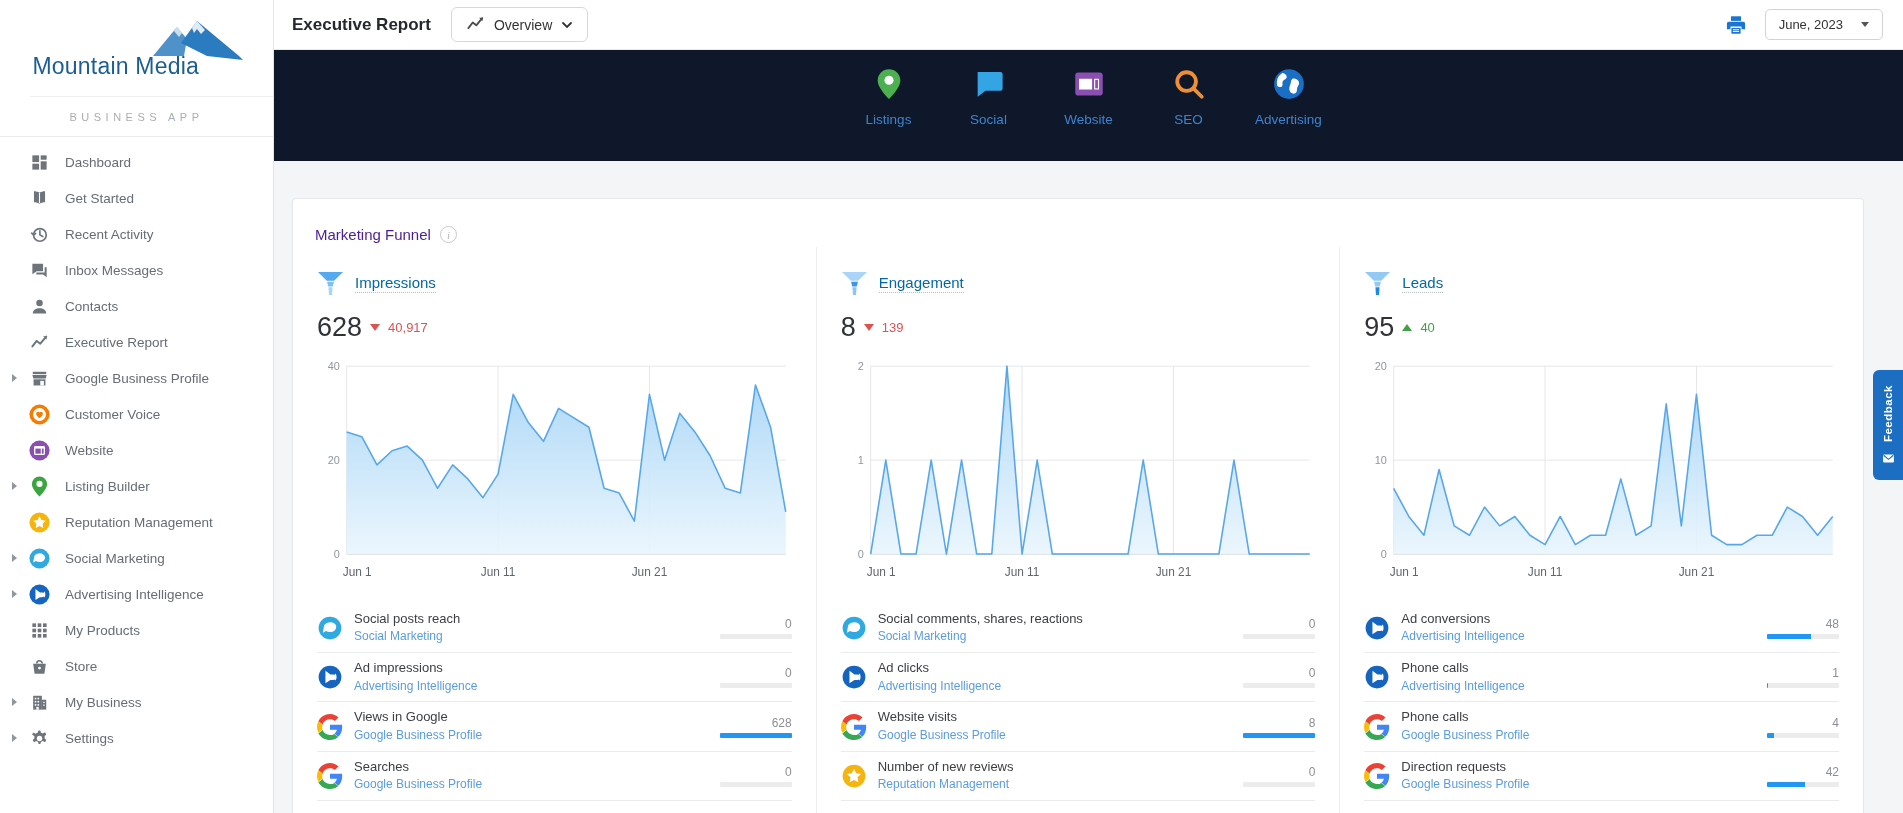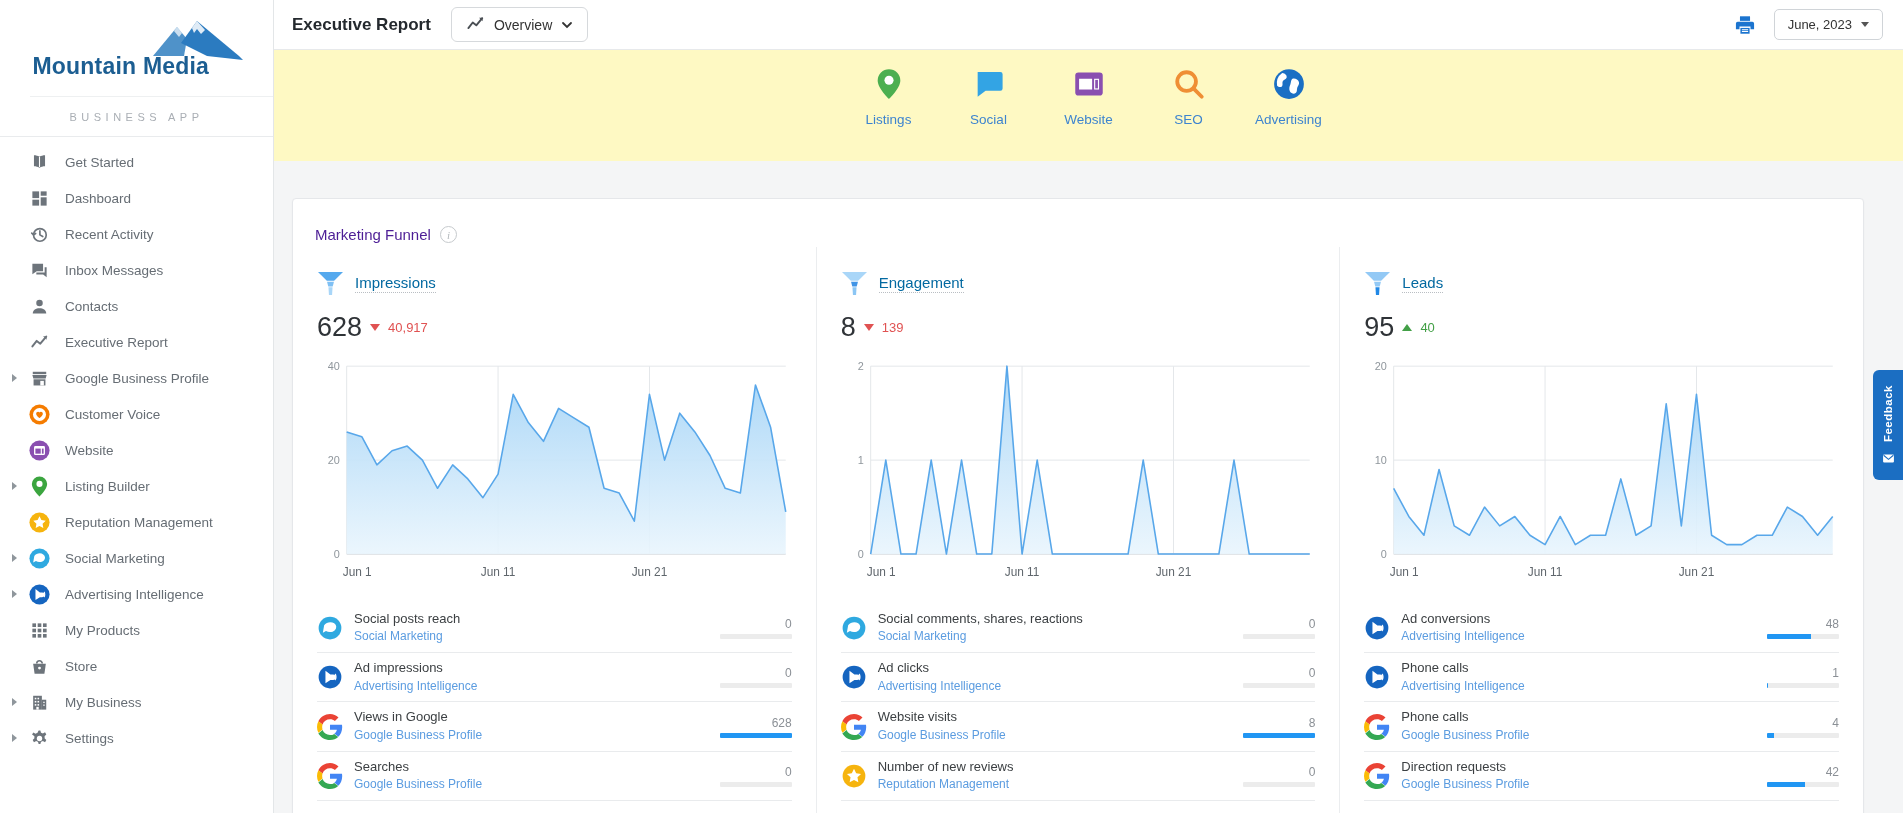--- a/index.html
+++ b/index.html
@@ -3,45 +3,45 @@
 <meta charset="utf-8">
 <style>
   *{box-sizing:border-box}
   html,body{margin:0;padding:0}
   body{width:1903px;height:813px;font-family:"Liberation Sans",sans-serif;background:#f4f5f6;overflow:hidden}
   a{text-decoration:none}
   
   .sidebar{position:fixed;left:0;top:0;bottom:0;width:274px;background:#fff;border-right:1px solid #e3e6e8;z-index:5}
   .logo{position:relative;margin:24px auto 0;width:212px;height:60px}
   .logo-mtn{position:absolute;right:0;top:-6px}
-  .logo-text{position:absolute;left:2px;bottom:4px;font-size:23px;color:#1c5e92;font-weight:700;letter-spacing:.2px}
+  .logo-text{position:absolute;left:2px;bottom:4px;font-size:23px;color:#1c5e92;font-weight:400;letter-spacing:.2px}
   .sep1{border-top:1px solid #eef0f1;margin:12px 0 0 30px}
   .applabel{text-align:center;font-size:11px;letter-spacing:4.5px;color:#a9aeb4;padding:14px 0 13px}
   .sep2{border-top:1px solid #e9ebed}
   .snav{padding-top:7px}
   .sitem{display:flex;align-items:center;height:36px;padding-left:8px;cursor:pointer;color:#666d74}
   .chev{width:13px;flex:0 0 13px;display:flex;justify-content:center}
   .chev i{width:0;height:0;border-top:4px solid transparent;border-bottom:4px solid transparent;border-left:5px solid #8f969c}
   .sic{width:23px;height:23px;flex:0 0 23px;margin-left:7px;color:#6d747b;display:flex;align-items:center;justify-content:center}
   .sic svg{width:19px;height:19px}
   .sic.app svg{width:23px;height:23px}
   .slabel{margin-left:14px;font-size:13.5px;white-space:nowrap}
   
   .main{margin-left:274px}
   .topbar{height:50px;background:#fff;border-bottom:1px solid #e7e9eb;display:flex;align-items:center;padding:0 20px 0 18px}
   .tb-title{font-size:17px;font-weight:700;color:#24292e;margin-right:20px}
   .tb-select{display:flex;align-items:center;gap:9px;border:1px solid #d6d9dc;border-radius:6px;height:35px;padding:0 14px;background:#fff;cursor:pointer}
   .tb-select .lbl{font-size:14px;color:#333}
   .tb-right{margin-left:auto;display:flex;align-items:center;gap:18px}
   .printbtn{cursor:pointer;display:flex}
   .printbtn svg{width:22px;height:22px}
-  .datebtn{border:1px solid #d0d4d8;border-radius:5px;height:31px;padding:0 13px;display:flex;align-items:center;gap:9px;font-size:13px;color:#333;background:#fff;cursor:pointer}
+  .datebtn{border:1px solid #d0d4d8;border-radius:5px;height:31px;padding:0 13px;display:flex;align-items:center;gap:18px;font-size:13px;color:#333;background:#fff;cursor:pointer}
   .caret{width:0;height:0;border-left:4px solid transparent;border-right:4px solid transparent;border-top:5px solid #555}
   
-  .iconrow{height:111px;background:#fef9c3;display:flex;justify-content:center;gap:14px;padding-top:13px}
+  .iconrow{height:111px;background:#0f172a;display:flex;justify-content:center;gap:14px;padding-top:13px}
   .navitem{width:86px;text-align:center;cursor:pointer;padding-top:4px}
   .navitem .nicon svg{width:34px;height:34px}
   .navitem .nlabel{display:block;margin-top:7px;font-size:13.5px;color:#3d84cf}
   
   .content{padding:37px 0 0 18px}
   .card{width:1572px;background:#fff;border:1px solid #e5e7ea;border-radius:4px;box-shadow:0 1px 2px rgba(0,0,0,.04);padding-bottom:6px}
   .card-head{display:flex;align-items:center;gap:9px;padding:27px 22px 4px}
   .ch-title{font-size:15px;color:#4c1d95}
   .info{width:17px;height:17px;border:1.5px solid #c6cacd;border-radius:50%;color:#b3b8bc;font-size:11px;display:inline-flex;align-items:center;justify-content:center;font-style:italic;font-family:"Liberation Serif",serif}
   .fcols{display:flex}
@@ -87,38 +87,38 @@
     </span>
     <span class="logo-text">Mountain Media</span>
   </div>
   <div class="sep1"></div>
   <div class="applabel">BUSINESS APP</div>
   <div class="sep2"></div>
   <div class="snav" id="sidebar-list">
       <div class="sitem">
         <span class="chev"></span>
         <span class="sic">
-          <svg viewBox="0 0 24 24">
-            <path fill="currentColor" d="M12 4.8C10 3.4 7.6 2.8 5 2.8v14c2.6 0 5 .6 7 2 2-1.4 4.4-2 7-2v-14c-2.6 0-5 .6-7 2z"></path>
-            <path stroke="#fff" stroke-width="1.4" d="M12 5v13"></path>
-          </svg>
-        </span>
-        <span class="slabel">Get Started</span>
-      </div>
-      <div class="sitem">
-        <span class="chev"></span>
-        <span class="sic">
           <svg viewBox="0 0 24 24" fill="currentColor">
             <rect x="3" y="3" width="8.5" height="8.5"></rect>
             <rect x="13.5" y="3" width="7.5" height="5.5"></rect>
             <rect x="3" y="13.5" width="8.5" height="7.5"></rect>
             <rect x="13.5" y="10.5" width="7.5" height="10.5"></rect>
           </svg>
         </span>
         <span class="slabel">Dashboard</span>
+      </div>
+      <div class="sitem">
+        <span class="chev"></span>
+        <span class="sic">
+          <svg viewBox="0 0 24 24">
+            <path fill="currentColor" d="M12 4.8C10 3.4 7.6 2.8 5 2.8v14c2.6 0 5 .6 7 2 2-1.4 4.4-2 7-2v-14c-2.6 0-5 .6-7 2z"></path>
+            <path stroke="#fff" stroke-width="1.4" d="M12 5v13"></path>
+          </svg>
+        </span>
+        <span class="slabel">Get Started</span>
       </div>
       <div class="sitem">
         <span class="chev"></span>
         <span class="sic">
           <svg viewBox="0 0 24 24" fill="none" stroke="currentColor" stroke-width="2.1">
             <circle cx="12.5" cy="12.5" r="8"></circle>
             <path d="M12.5 7.5v5l3.6 2.1" stroke-linecap="round"></path>
             <path d="M4.5 12.5l-2.3-2.3M4.5 12.5l2.6-1.8" stroke-linecap="round"></path>
           </svg>
         </span>

